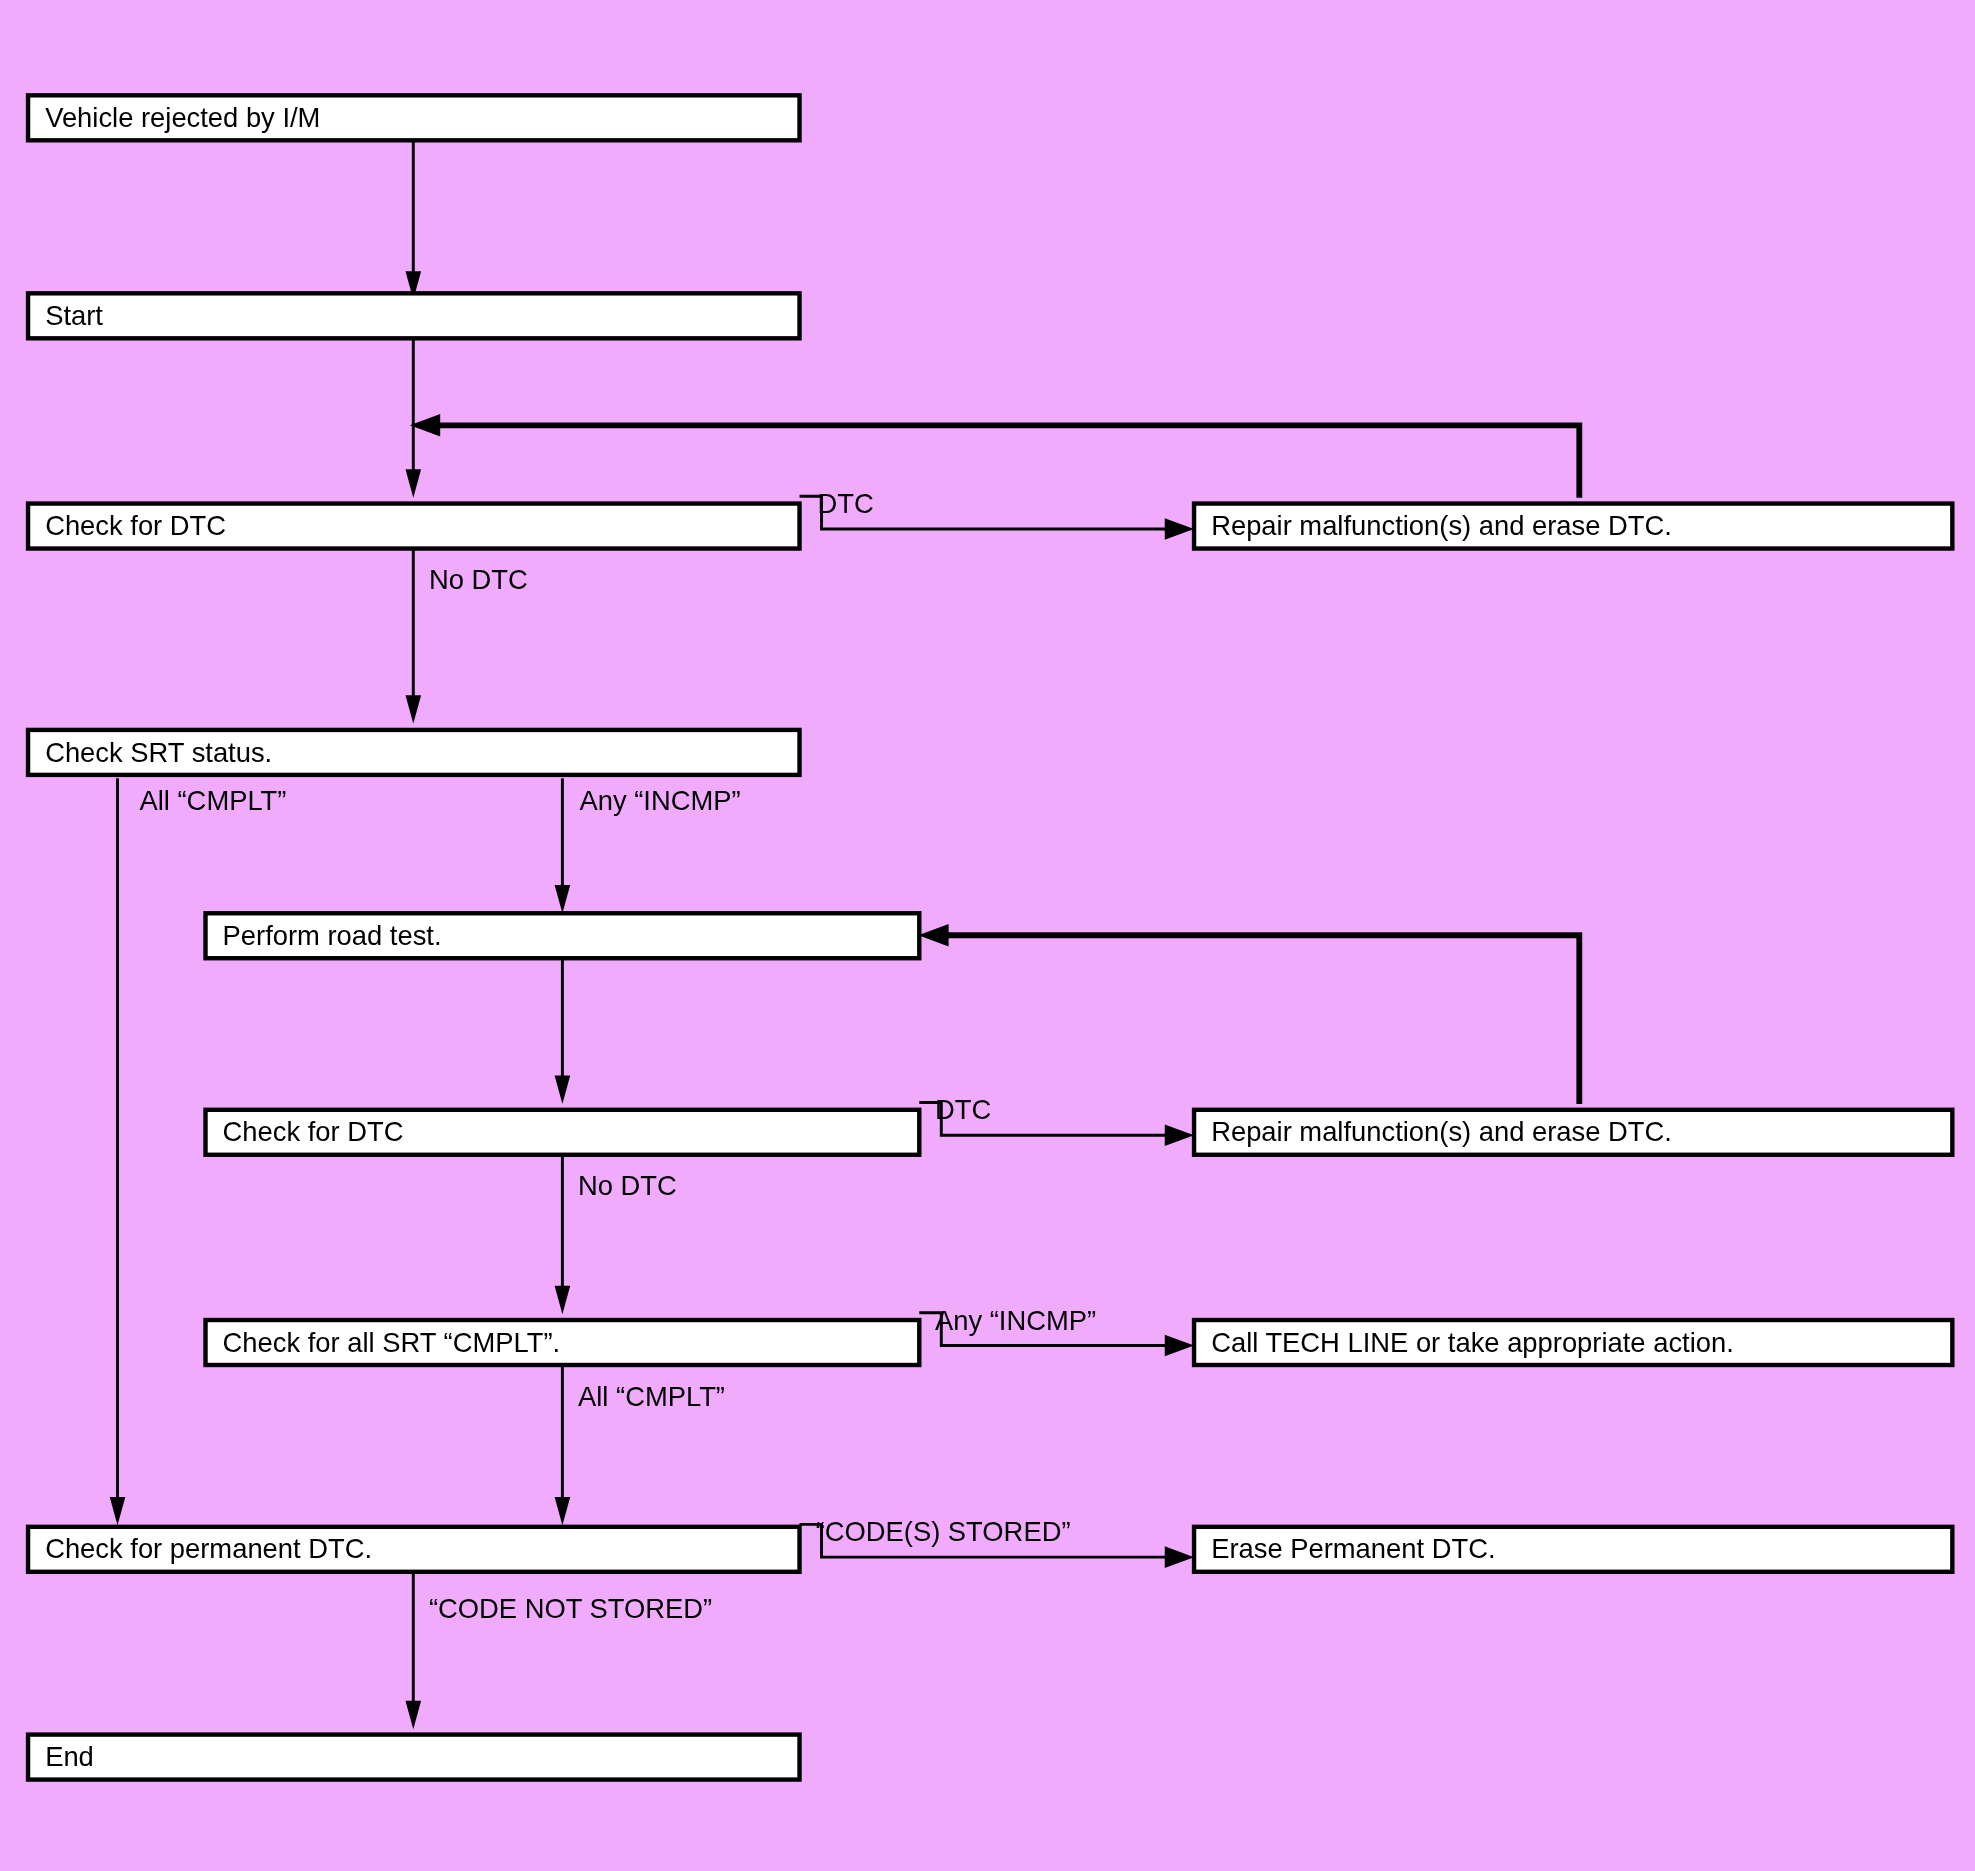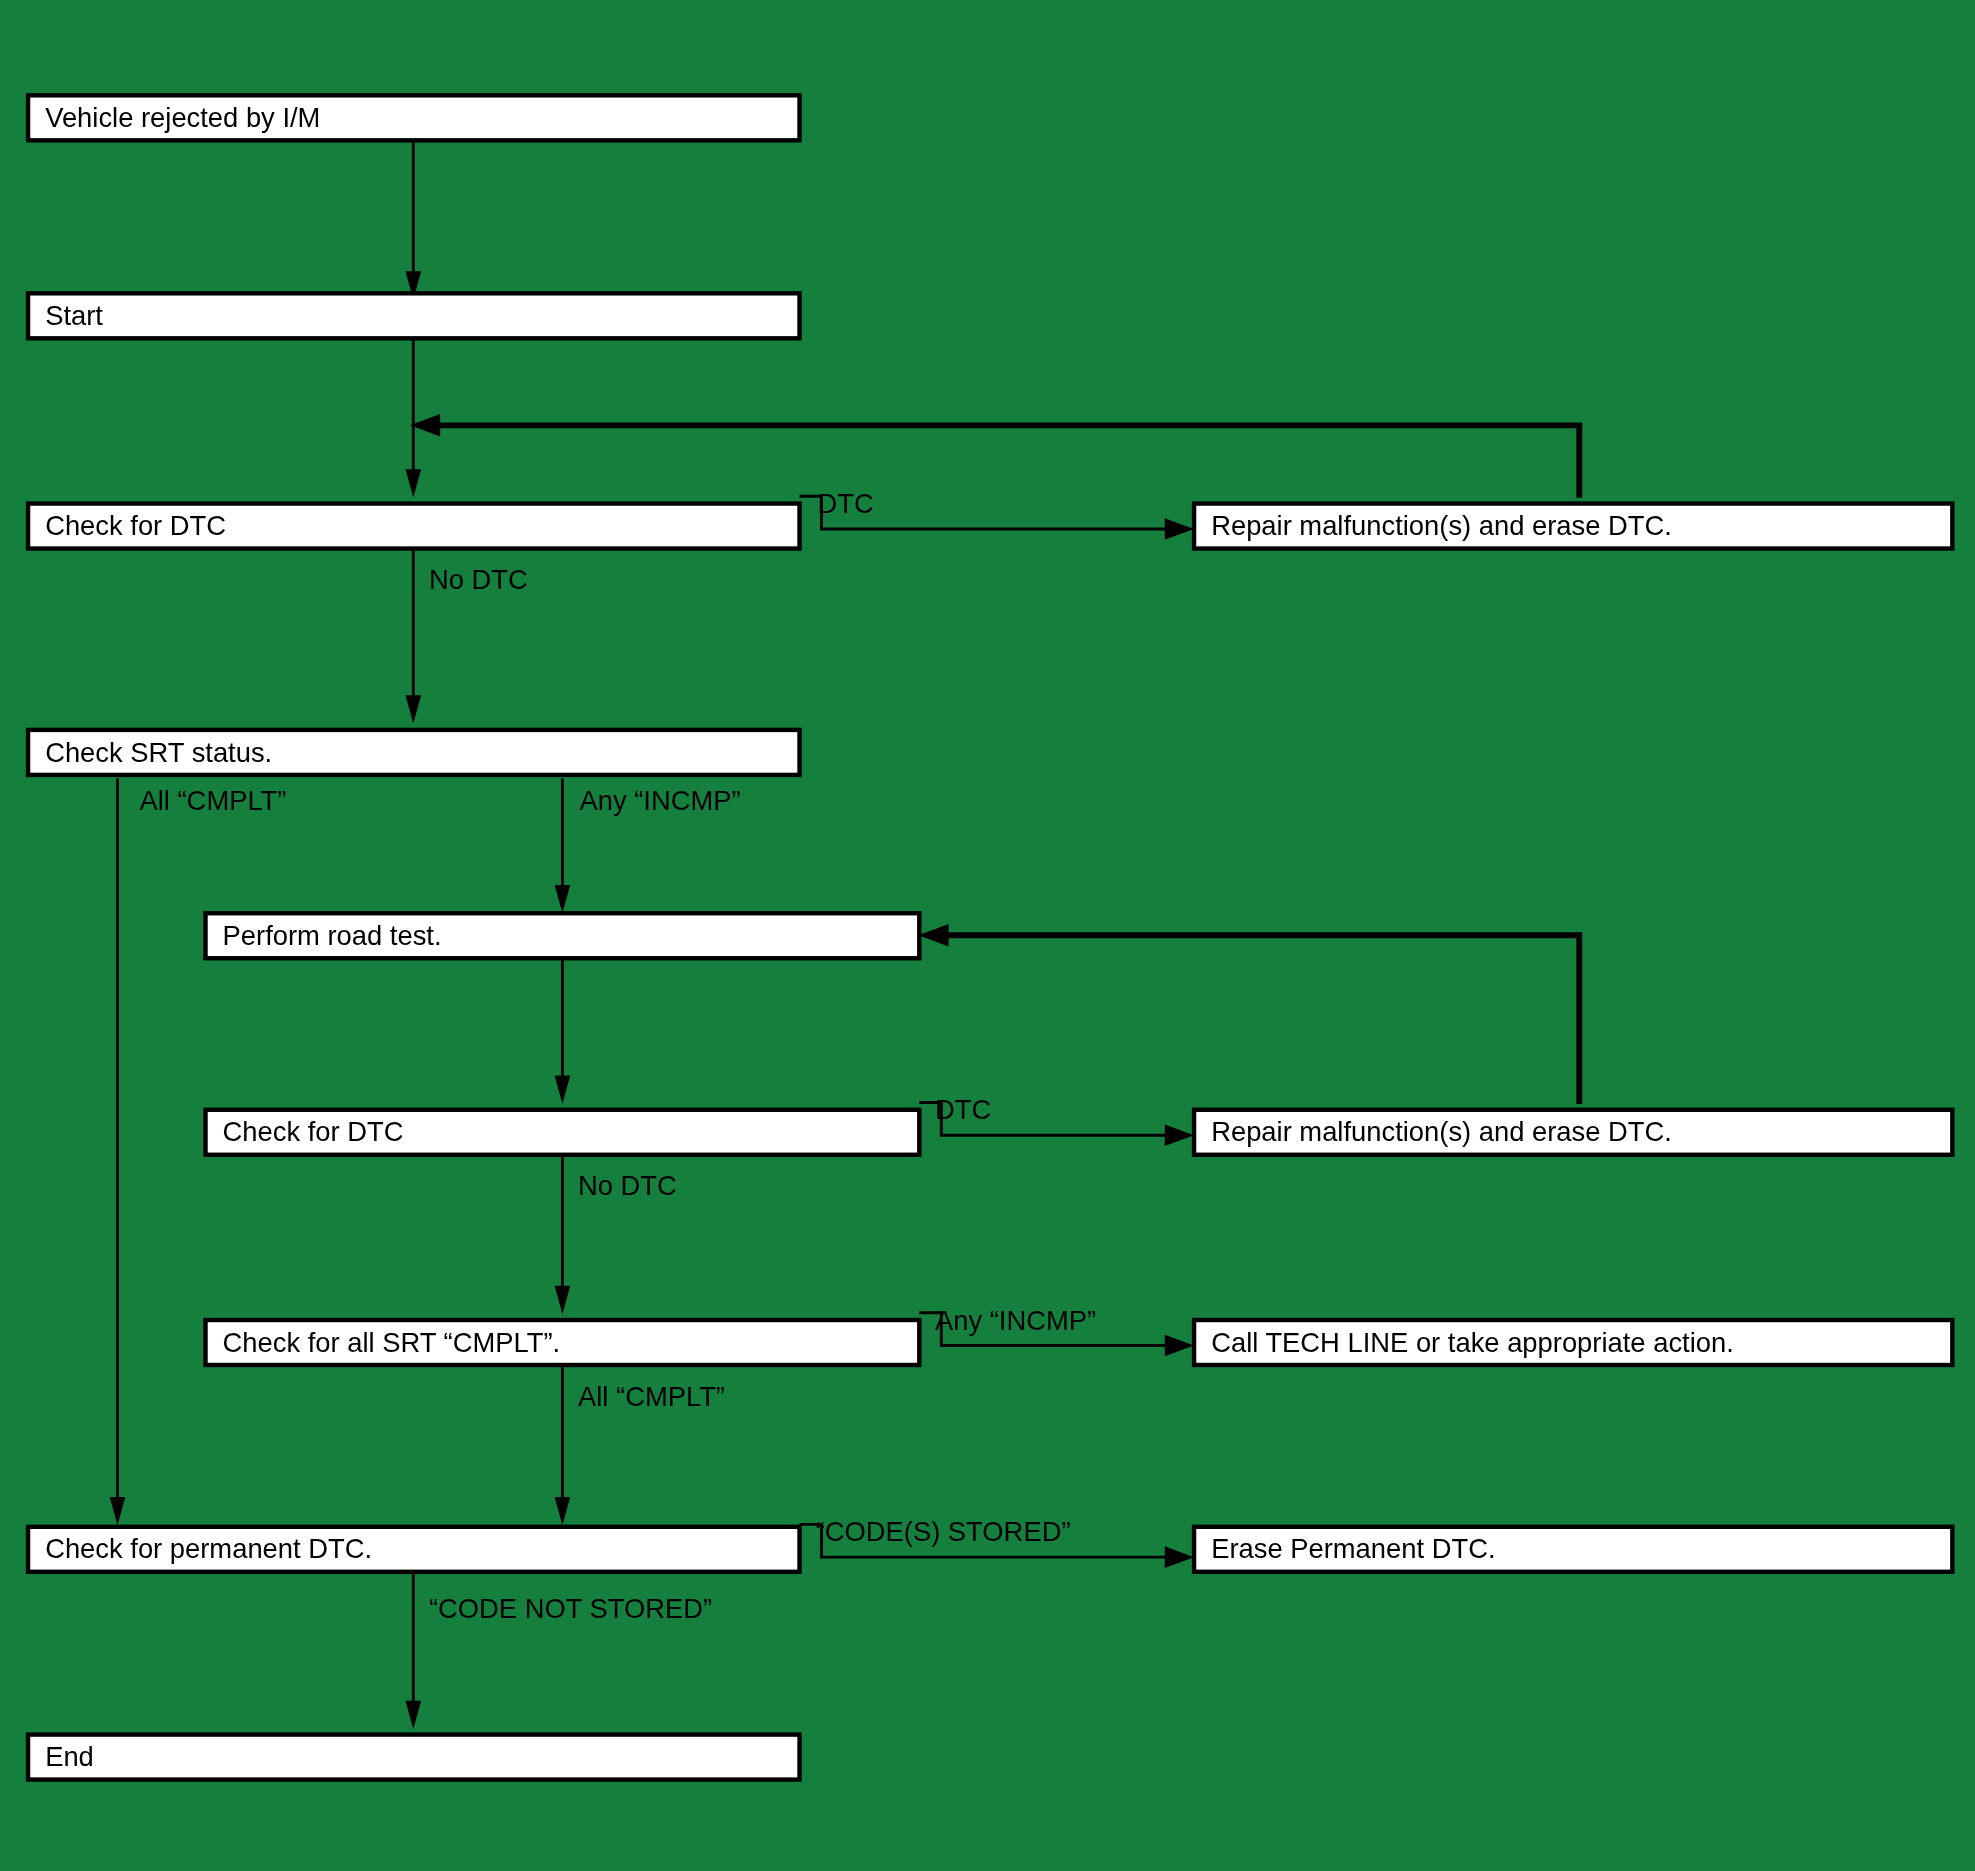--- a/index.html
+++ b/index.html
@@ -4,21 +4,21 @@
 <style>
   html, body {
     margin: 0;
     padding: 0;
     background: #ffffff;
   }
   #stage {
     position: relative;
     width: 1975px;
     height: 1871px;
-    background: #15803d;
+    background: #f0abfc;
     font-family: "Liberation Sans", sans-serif;
   }
   svg.flow {
     position: absolute;
     top: 0;
     left: 0;
     width: 1975px;
     height: 1871px;
     display: block;
   }

